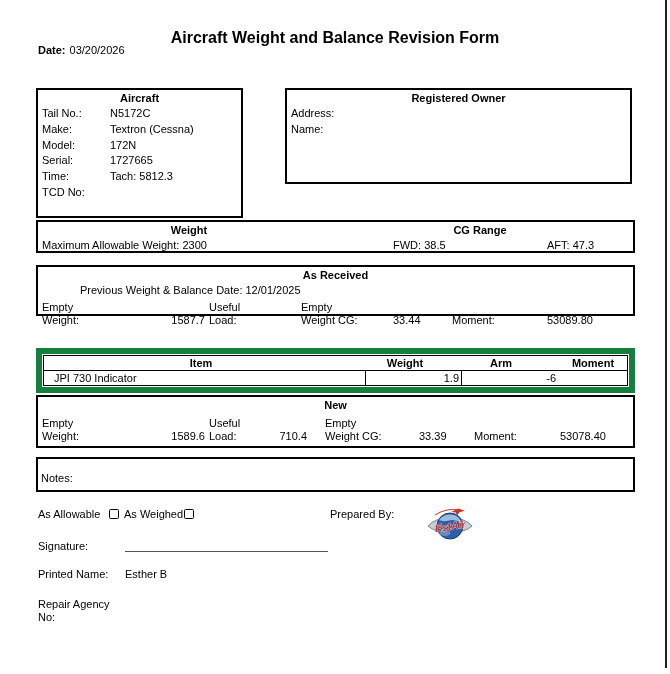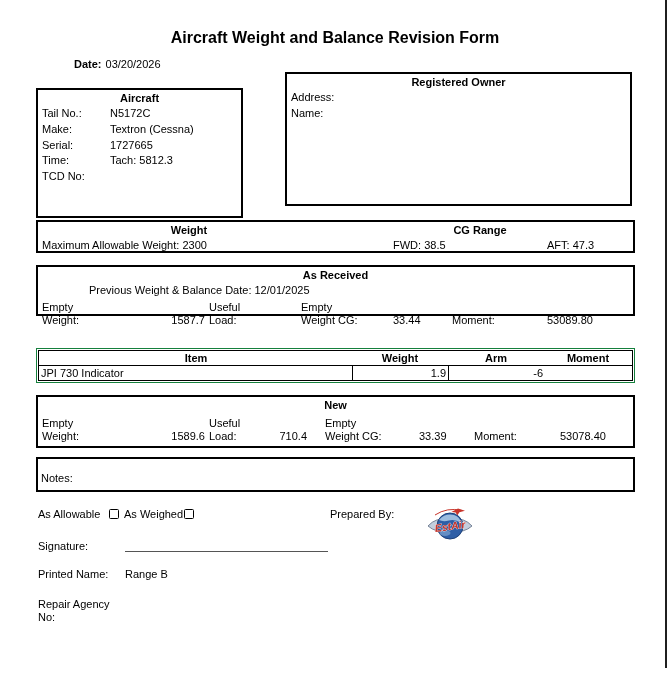--- a/index.html
+++ b/index.html
@@ -6,50 +6,50 @@
   .page {
     position:relative; width:670px; height:674px; background:#ffffff;
     font-family:"Liberation Sans","DejaVu Sans",sans-serif;
     font-size:11px; color:#000; overflow:hidden;
   }
   .bold { font-weight:bold; }
   .title {
     position:absolute; top:29px; left:0; width:100%;
     text-align:center; font-weight:bold; font-size:16px;
   }
-  .date-line { position:absolute; top:58px; left:38px;margin-left:36px; }
+  .date-line { position:absolute; top:44px; left:38px; }
   .date-line .val { margin-left:4px; }
 
   .box { position:absolute; box-sizing:border-box; border:2px solid #000; }
   .box-header { text-align:center; font-weight:bold; line-height:15px; margin-top:1px; }
 
   .kv-row { position:relative; height:15.8px; line-height:15.8px; padding-left:4px; }
   .kv-row .val { position:absolute; left:72px; top:0; white-space:nowrap; }
 
   #aircraft-box { left:36px; top:88px; width:207px; height:130px; }
-  #owner-box    { left:285px; top:72px; width:347px; height:134px; }
+  #owner-box    { left:285px; top:88px; width:347px; height:96px; }
 
   #weight-box { left:36px; top:220px; width:599px; height:33px; }
   .wb-head { position:absolute; top:1px; line-height:15px; font-weight:bold; transform:translateX(-50%); white-space:nowrap; }
   .wb-val  { position:absolute; top:16px; line-height:15px; white-space:nowrap; }
 
   #received-box { left:36px; top:265px; width:599px; height:51px; }
   #new-box      { left:36px; top:395px; width:599px; height:53px; }
-  .prev-date { position:absolute; top:17px; left:16px; white-space:nowrap;padding-left:35px; }
+  .prev-date { position:absolute; top:17px; left:7px; white-space:nowrap;padding-left:35px; }
   .fgrid { position:absolute; left:0; width:100%; height:27px; }
   .fg-l { position:absolute; line-height:13px; white-space:nowrap; }
   .fg-v { position:absolute; line-height:13px; text-align:right; white-space:nowrap; }
 
-  #item-box { position:absolute; left:36px; top:348px; width:599px; box-sizing:border-box; border:1px solid #15803d; padding:1px; }
+  #item-box { position:absolute; left:36px; top:348px; width:599px; box-sizing:border-box; border:6px solid #15803d; padding:1px; }
   .item-inner { border:1px solid #000; }
   .ih { position:relative; height:14px; line-height:14px; border-bottom:1px solid #000; font-weight:bold; }
   .ih span { position:absolute; transform:translateX(-50%); white-space:nowrap; }
   .ir { display:flex; height:14px; line-height:14px; }
   .ir div { box-sizing:border-box; overflow:hidden; }
-  .ir .c1 { width:313px; padding-left:2px; text-align:left; }
+  .ir .c1 { width:313px; padding-left:2px; text-align:left;margin-left:8px; }
   .ir .c2 { width:96px; border-left:1px solid #000; text-align:right; padding-right:2px; }
   .ir .c3 { width:97px; border-left:1px solid #000; text-align:right; padding-right:2px; }
   .ir .c4 { flex:1; border-left:1px solid #000; text-align:center; padding-right:2px;margin-top:16px; }
 
   #notes-box { left:36px; top:457px; width:599px; height:35px;padding-left:44px; }
   .notes-label { position:absolute; left:3px; top:13px; }
 
   .ftext { position:absolute; line-height:13px; white-space:nowrap; }
   .checkbox {
     position:absolute; width:10px; height:10px; box-sizing:border-box;
@@ -74,20 +74,24 @@
 
   <div class="box" id="aircraft-box">
     <div class="box-header">Aircraft</div>
     <div class="kv-row">
       <span>Tail No.:</span>
       <span class="val">N5172C</span>
     </div>
     <div class="kv-row">
       <span>Make:</span>
       <span class="val">Textron (Cessna)</span>
+    </div>
+    <div class="kv-row">
+      <span>Model:</span>
+      <span class="val">172N</span>
     </div>
     <div class="kv-row">
       <span>Serial:</span>
       <span class="val">1727665</span>
     </div>
     <div class="kv-row">
       <span>Time:</span>
       <span class="val">Tach: 5812.3</span>
     </div>
     <div class="kv-row">
@@ -188,21 +192,21 @@
     <path d="M8,11 Q20,3 35,6.5" stroke="#c8342a" fill="none" stroke-width="1"></path>
     <path d="M31,4.5 l7,2.2 l-5.6,1.6 l-2.1,3.2 l-1.6,-3 l-4.4,-0.6 Z" fill="#c8342a"></path>
     <text x="23" y="26" text-anchor="middle" font-size="10.5" font-style="italic" font-weight="bold" fill="#c8342a" stroke="#ffffff" stroke-width="0.55" paint-order="stroke" transform="rotate(-8 23 22)">EstAir</text>
   </svg>
 
 
   <span class="ftext" style="left:38px;top:540px;">Signature:</span>
   <div id="signature-line"></div>
 
   <span class="ftext" style="left:38px;top:568px;">Printed Name:</span>
-  <span class="ftext" style="left:125px;top:568px;">Range B</span>
+  <span class="ftext" style="left:125px;top:568px;">Esther B</span>
 
   <div class="repair">
     <div>Repair Agency</div>
     <div>No:</div>
   </div>
 
   <div id="edge-line"></div>
 </div>
 
 </body></html>

